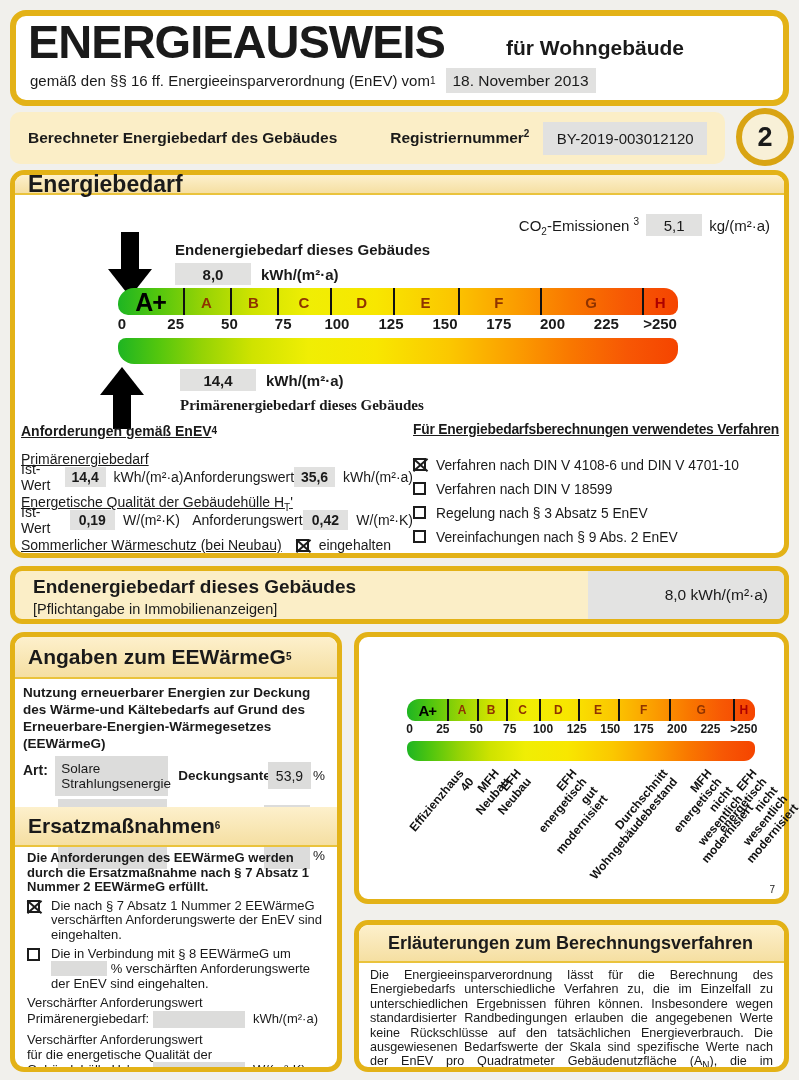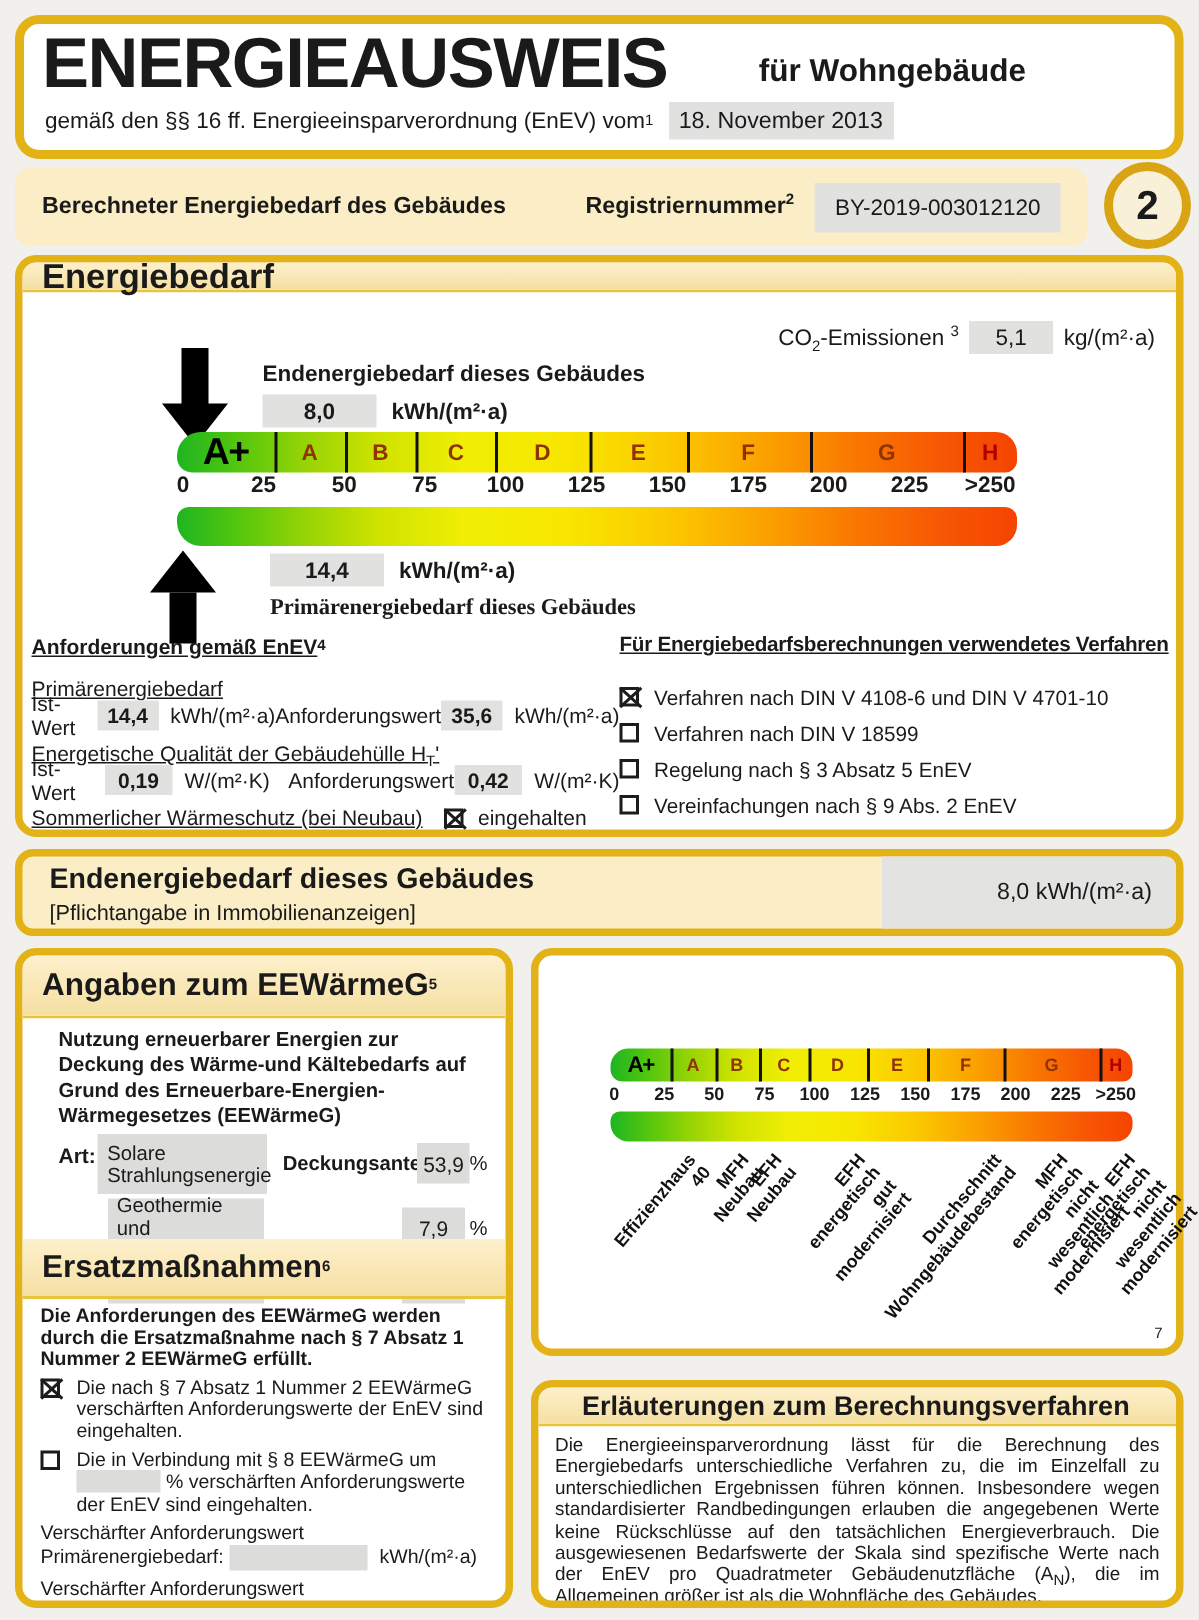--- a/index.html
+++ b/index.html
@@ -95,21 +95,21 @@
   #endband-title { font-size:19px; font-weight:bold; }
   #endband-sub { font-size:14.5px; margin-top:3px; }
   #endband-val { position:absolute; right:0; top:0; bottom:0; width:196px; background:#e3e3e2;
                  border-radius:0 7px 7px 0; display:flex; align-items:center; justify-content:flex-end;
                  padding-right:16px; font-size:15.5px; }
 
   
   #eewbox { left:10px; top:632px; width:332px; height:440px; border-radius:14px; display:flex;
             flex-direction:column; overflow:hidden; }
   #eewband { height:42px; font-size:21px; flex:none; border-radius:9px 9px 0 0; }
-  #eewbody { padding:5px 12px 0 24px; height:147px; flex:none; }
+  #eewbody { padding:5px 12px 0 8px; height:128px; flex:none; }
   #eewintro { font-size:13.5px; font-weight:bold; line-height:1.27; }
   .artrow { display:flex; align-items:center; margin-top:3px; }
   .art-l { width:36px; font-size:14px; font-weight:bold; align-self:flex-start; padding-top:6px; }
   .art-type { width:113px; background:#dcdcdb; font-size:13.5px; padding:1px 6px; display:flex;
               align-items:center; }
   .art-deck { width:100px; font-size:13.5px; font-weight:bold; padding-left:10px; }
   .art-val { width:47px; height:27px; background:#dcdcdb; font-size:14px; font-weight:normal;
              display:flex; align-items:center; justify-content:center; margin-left:0; }
   .art-pct { width:16px; text-align:right; font-size:13.5px; }
   .r1 .art-type,.r2 .art-type { height:40px; } .r3 .art-type { height:27px; }
@@ -136,21 +136,21 @@
   #topbar-s .cls { font-size:12px; } #topbar-s .cls.aplus { font-size:15px; }
   #ticks-s { left:48px; top:85px; width:348px; font-size:12px; }
   .vlabel { position:absolute; top:130px; width:0; height:0; }
   .vlabel > span { position:absolute; right:0; top:0; transform:rotate(-50deg); transform-origin:100% 0;
                    white-space:pre-line; text-align:right; font-size:12px; font-weight:bold;
                    line-height:1.12; color:#111; }
   #vgl-fn { position:absolute; right:9px; bottom:4px; font-size:10px; }
 
   
   #erlbox { left:354px; top:920px; width:435px; height:152px; border-radius:14px; overflow:hidden; }
-  #erlband { height:26px; font-size:18px; border-radius:9px 9px 0 0;padding-left:29px; }
+  #erlband { height:38px; font-size:18px; border-radius:9px 9px 0 0;padding-left:29px; }
   #erltext { padding:5px 11px 0 11px; font-size:12.6px; line-height:14.4px; text-align:justify; }
 </style>
 </head>
 <body>
 
 <div id="page">
 
   <div class="goldbox" id="hdrbox">
     <div id="title-row">
       <span id="main-title">ENERGIEAUSWEIS</span>

